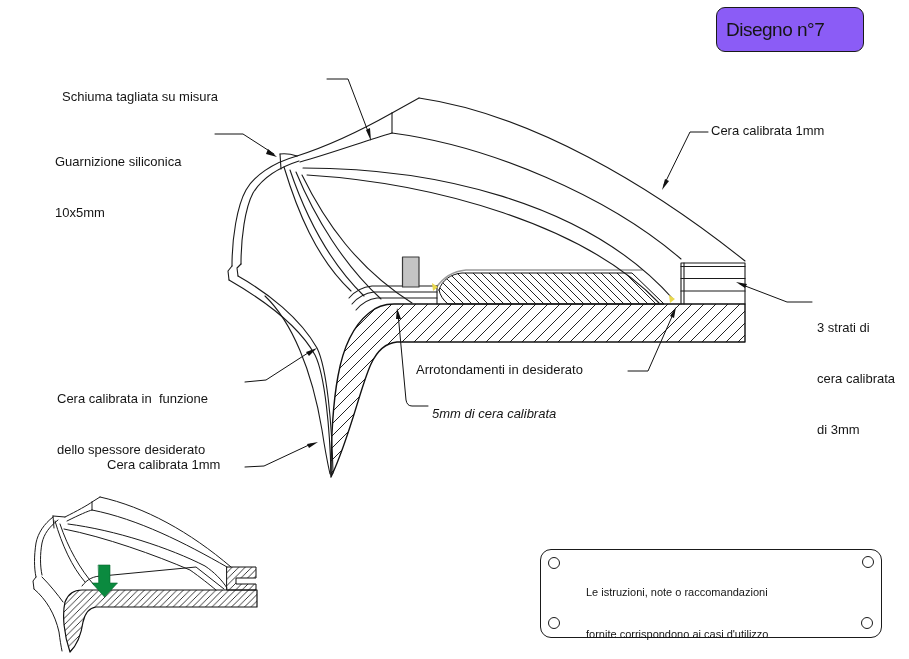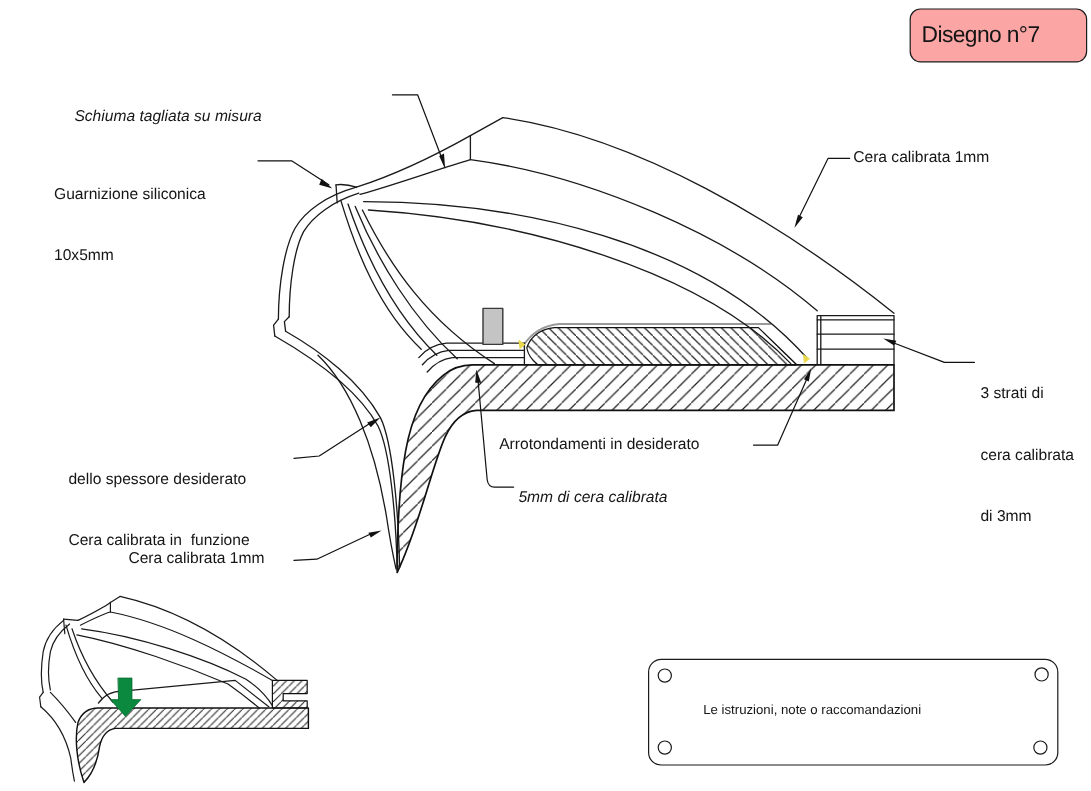--- a/index.html
+++ b/index.html
@@ -4,23 +4,23 @@
 <style>
   html,body{margin:0;padding:0;}
   body{
     width:909px;height:659px;position:relative;background:#ffffff;
     font-family:"Liberation Sans", sans-serif;color:#151515;overflow:hidden;
   }
   svg{position:absolute;left:0;top:0;}
   .lbl{position:absolute;font-size:13px;line-height:15px;white-space:pre;color:#151515;}
   .lbl div{white-space:pre;}
   .title-box{
-    position:absolute;left:758px;top:7px;width:137px;height:43px;
+    position:absolute;left:716px;top:7px;width:137px;height:43px;
     border:1.6px solid #1a1a1a;border-radius:9px;display:flex;align-items:center;
-    padding-left:9px;font-size:19px;letter-spacing:-0.5px;background:#fca5a5;
+    padding-left:9px;font-size:19px;letter-spacing:-0.5px;background:#8b5cf6;
   }
   .note-box{
     position:absolute;left:540px;top:549px;width:340px;height:87px;
     border:1.4px solid #1a1a1a;border-radius:11px;background:#fff;
   }
   .note-text{position:absolute;left:45px;top:7px;font-size:11px;line-height:14px;white-space:pre;}
   .screw{position:absolute;width:10px;height:10px;border:1.1px solid #1a1a1a;border-radius:50%;background:#fff;}
   .screw.tl{left:7px;top:7px;}
   .screw.tr{right:7px;top:6px;}
   .screw.bl{left:7px;bottom:8px;}
@@ -168,55 +168,56 @@
       <path d="M 53,517 C 44,524 38,533 36,543 C 34,556 34,568 36,577"></path>
       <path d="M 58,520 C 49,527 44,534 42,543 C 40,554 40,566 42,575"></path>
       <path d="M 36,577 L 33,581 L 34,589"></path>
       <path d="M 34,589 C 46,599 55,614 59,632 C 60,640 61,646 62,651"></path>
       <path d="M 42,577 C 50,585 58,595 63,602"></path>
     </g>
     <polygon points="98.5,565 110,565 110,583 117.5,583 104.5,597 92,583 98.5,583" fill="#0b8a3f" stroke="#06672d" stroke-width="0.6"></polygon>
   </g>
 </svg>
 
-<div class="lbl" style="left:62px;top:59px;font-style:italic;">
+<div class="lbl" style="left:62px;top:59px;">
   <div>Schiuma tagliata su misura</div>
 </div>
 
-<div class="lbl" style="left:45px;top:119px;line-height:17px;">
+<div class="lbl" style="left:55px;top:119px;line-height:17px;">
   <div>Guarnizione siliconica</div>
   <div>10x5mm</div>
 </div>
 
 <div class="lbl" style="left:711px;top:123px;">Cera calibrata 1mm</div>
 
 <div class="lbl" style="left:817px;top:285px;line-height:17px;">
   <div>3 strati di</div>
   <div>cera calibrata</div>
   <div>di 3mm</div>
 </div>
 
 <div class="lbl" style="left:416px;top:362px;">Arrotondamenti in desiderato</div>
 
 <div class="lbl" style="left:432px;top:406px;font-style:italic;">5mm di cera calibrata</div>
 
 <div class="lbl" style="left:57px;top:356px;line-height:17px;">
+  <div>Cera calibrata in  funzione</div>
   <div>dello spessore desiderato</div>
-  <div>Cera calibrata in  funzione</div>
 </div>
 
 <div class="lbl" style="left:107px;top:457px;">Cera calibrata 1mm</div>
 
 <div class="title-box">
   <span>Disegno n°7</span>
 </div>
 
 <div class="note-box">
   <span class="screw tl"></span>
   <span class="screw tr"></span>
   <span class="screw bl"></span>
   <span class="screw br"></span>
   <div class="note-text">
     <div>Le istruzioni, note o raccomandazioni</div>
+    <div>fornite corrispondono ai casi d'utilizzo</div>
     
     
   </div>
 </div>
 
 </body></html>

